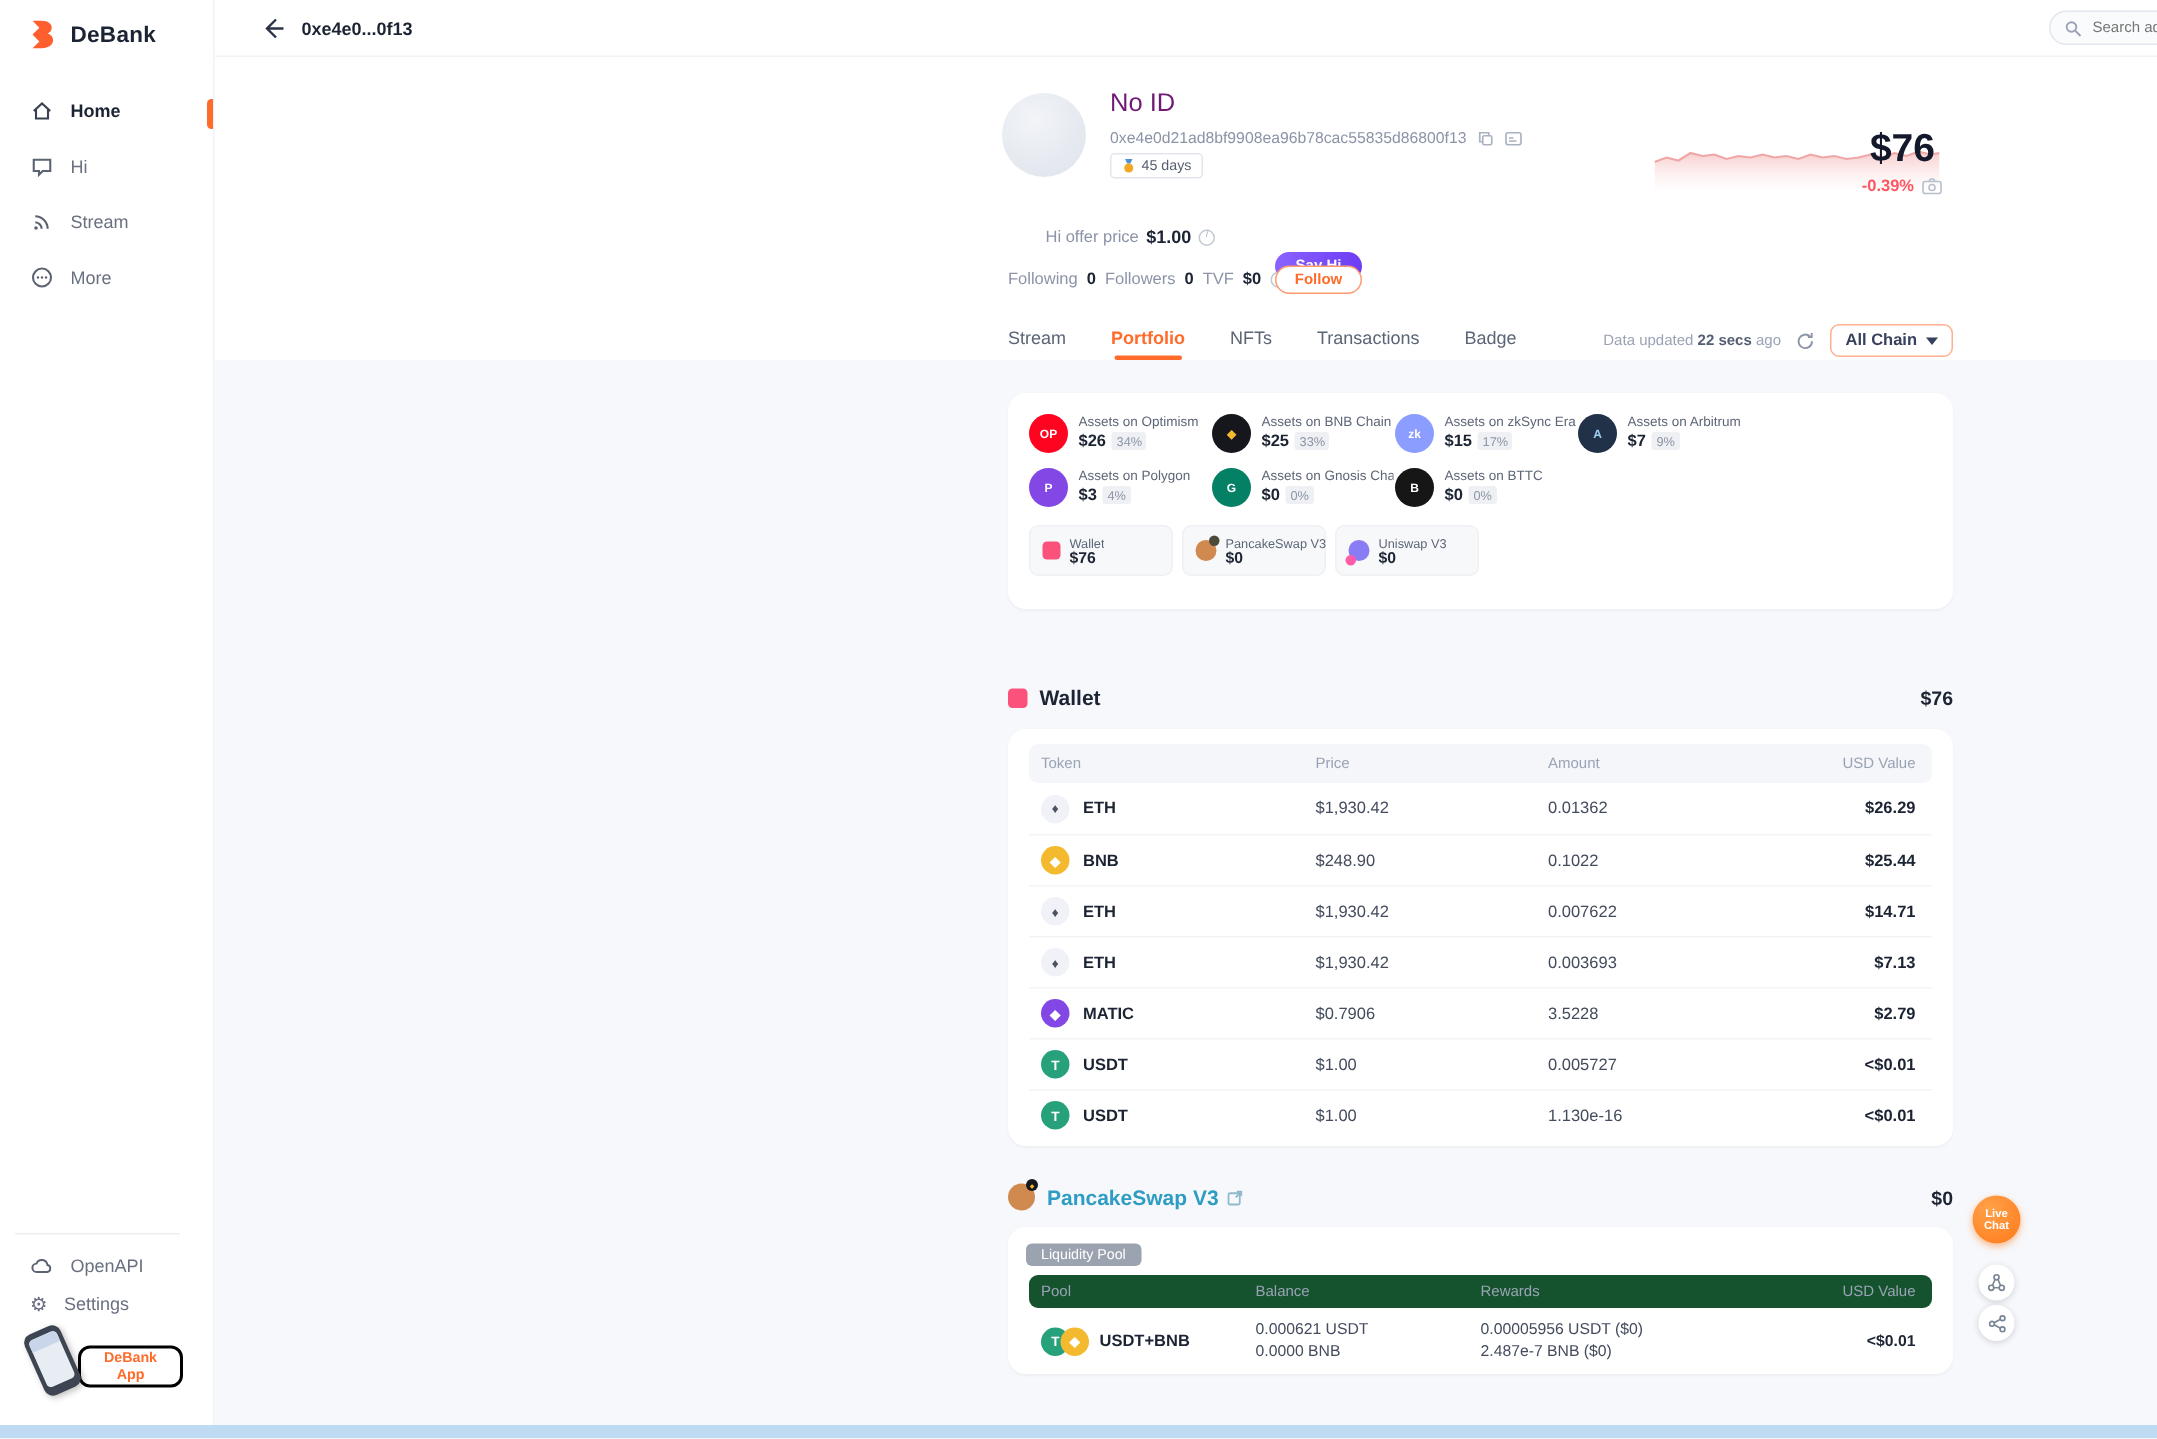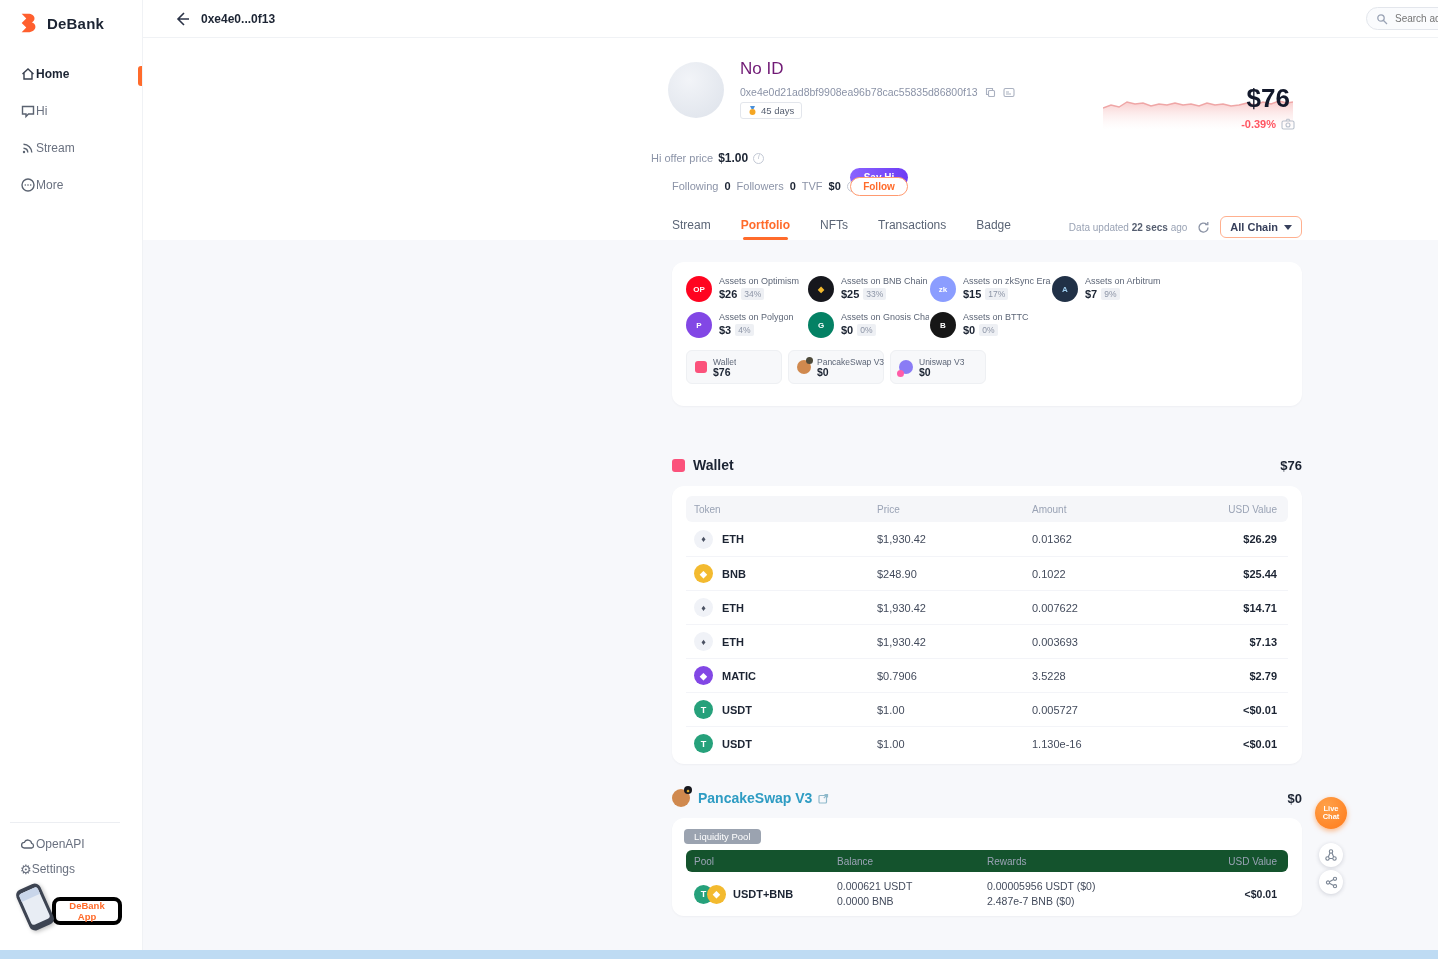--- a/index.html
+++ b/index.html
@@ -3,44 +3,44 @@
 <meta charset="utf-8">
 <style>
   html,body{margin:0;padding:0;width:1438px;height:959px;overflow:hidden;background:#fff;}
   *{box-sizing:border-box;}
   .page{position:relative;width:1438px;height:959px;font-family:"Liberation Sans",sans-serif;color:#1c2433;}
 
   
   .sidebar{position:absolute;left:0;top:0;width:143px;height:950px;background:#fff;border-right:1px solid #f0f2f5;z-index:5;}
   .logo{position:absolute;left:18px;top:12px;display:flex;align-items:center;gap:7px;}
   .logo-name{font-size:15px;font-weight:bold;color:#1c2433;letter-spacing:.2px;}
-  .nav-item{position:absolute;left:20px;display:flex;align-items:center;font-size:12px;color:#69707f;cursor:pointer;}
+  .nav-item{position:absolute;left:20px;display:flex;align-items:center;gap:11px;font-size:12px;color:#69707f;cursor:pointer;}
   .nav-item.active{color:#1c2433;font-weight:bold;}
   .active-bar{position:absolute;right:0;top:66px;width:4px;height:20px;background:#ff6b2b;border-radius:3px 0 0 3px;}
   .side-divider{position:absolute;left:10px;top:822px;width:110px;height:1px;background:#eceef2;}
   .gear-glyph{font-size:13px;color:#69707f;line-height:1;}
-  .app-btn{position:absolute;left:52px;top:897px;width:70px;height:28px;border:4px solid #000000;border-radius:8px;background:#fff;color:#ff6b2b;font-size:9.5px;font-weight:bold;display:flex;align-items:center;justify-content:center;cursor:pointer;}
+  .app-btn{position:absolute;left:52px;top:897px;width:70px;height:28px;border:2px solid #000000;border-radius:8px;background:#fff;color:#ff6b2b;font-size:9.5px;font-weight:bold;display:flex;align-items:center;justify-content:center;cursor:pointer;}
   .phone{position:absolute;left:22px;top:885px;width:26px;height:44px;background:#3d4452;border-radius:6px;transform:rotate(-24deg);box-shadow:1px 2px 4px rgba(0,0,0,.25);z-index:6;}
   .phone-screen{position:absolute;left:3px;top:4px;right:3px;bottom:6px;background:#e8edf4;border-radius:3px;}
   .phone-head{position:absolute;left:0;top:0;right:0;height:8px;background:#c9d6ea;border-radius:3px 3px 0 0;}
 
   
   .topbar{position:absolute;left:143px;top:0;right:0;height:38px;background:#fff;border-bottom:1px solid #f0f2f5;z-index:4;}
   .back-btn{position:absolute;left:30px;top:10px;width:18px;height:18px;cursor:pointer;}
   .addr-short{position:absolute;left:58px;top:12px;font-size:12px;font-weight:bold;color:#1c2433;}
   .search-pill{position:absolute;right:-38px;top:7px;width:110px;height:23px;border:1px solid #e3e6ec;background:#fafbfd;border-radius:12px;display:flex;align-items:center;gap:5px;padding:0 9px;}
   .search-pill input{border:none;outline:none;background:transparent;font-size:10px;color:#6b7280;width:70px;font-family:"Liberation Sans",sans-serif;}
 
   
   .band{position:absolute;left:143px;top:38px;right:0;height:202px;background:#fff;}
   .avatar{position:absolute;left:525px;top:24px;width:56px;height:56px;border-radius:50%;background:radial-gradient(circle at 38% 32%,#f2f4f8,#dde2ea);}
   .p-name{position:absolute;left:597px;top:21px;font-size:17px;font-weight:400;color:#701a75;}
   .addr-row{position:absolute;left:597px;top:48px;display:flex;align-items:center;gap:7px;font-size:10.5px;color:#8b93a7;}
   .age-badge{position:absolute;left:597px;top:64px;display:flex;align-items:center;gap:4px;border:1px solid #e3e6ec;border-radius:3px;padding:2px 7px;font-size:9.5px;color:#555e70;background:#fff;}
-  .hi-row{position:absolute;left:508px;top:113px;display:flex;align-items:center;gap:5px;font-size:11px;color:#8b93a7;}
+  .hi-row{position:absolute;left:554px;top:113px;display:flex;align-items:center;gap:5px;font-size:11px;color:#8b93a7;}
   .hi-price{font-size:12px;font-weight:bold;color:#1c2433;}
   .info-dot{width:11px;height:11px;border-radius:50%;border:1px solid #c3c9d5;color:#b3bac8;position:relative;display:inline-block;}
   .info-dot::before{content:"i";position:absolute;left:0;right:0;top:-1px;text-align:center;font-size:7px;font-style:italic;}
   .sayhi-btn{position:absolute;left:707px;top:110px;width:58px;height:19px;border:none;border-radius:10px;background:linear-gradient(90deg,#8a63ff,#6e3cf5);color:#fff;font-size:10px;font-weight:bold;cursor:pointer;margin-top:20px;}
   .follow-row{position:absolute;left:529px;top:142px;display:flex;align-items:center;gap:6px;font-size:11px;color:#8b93a7;}
   .fnum{font-weight:bold;color:#1c2433;}
   .follow-btn{position:absolute;left:707px;top:139px;width:58px;height:19px;border:1px solid #ff9a70;border-radius:10px;background:#fff;color:#ff6b2b;font-size:10px;font-weight:bold;cursor:pointer;}
   .sparkline{position:absolute;left:960px;top:50px;}
   .balance{position:absolute;right:148px;top:45px;font-size:26px;font-weight:bold;color:#13192b;}
   .change-row{position:absolute;right:143px;top:80px;display:flex;align-items:center;gap:5px;font-size:11px;font-weight:bold;color:#ff5561;}

